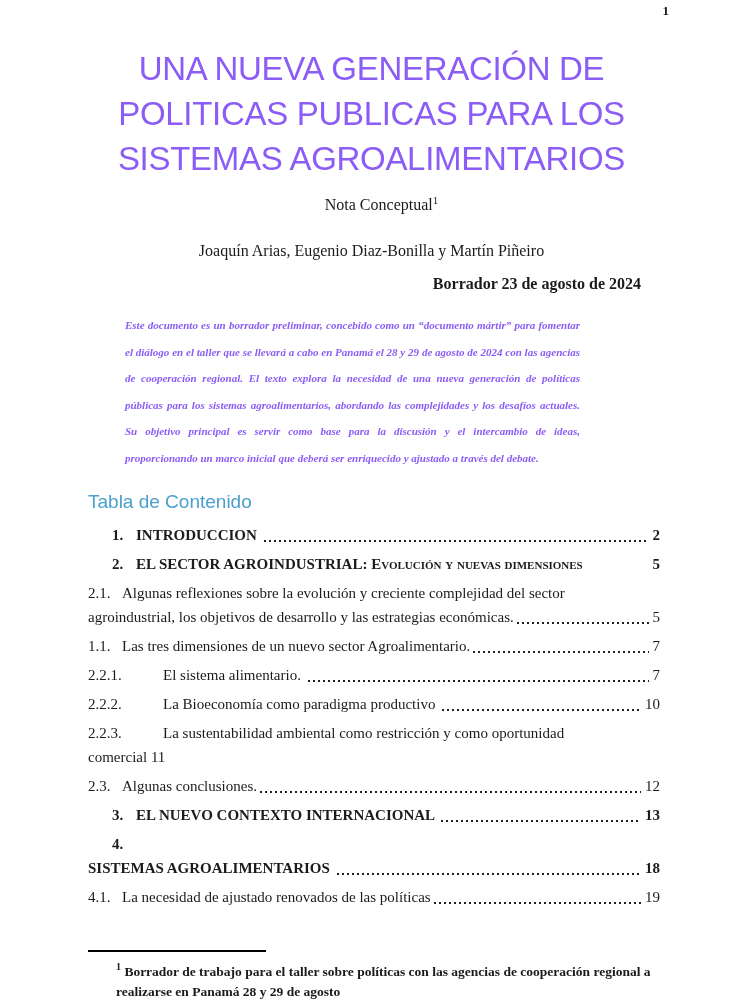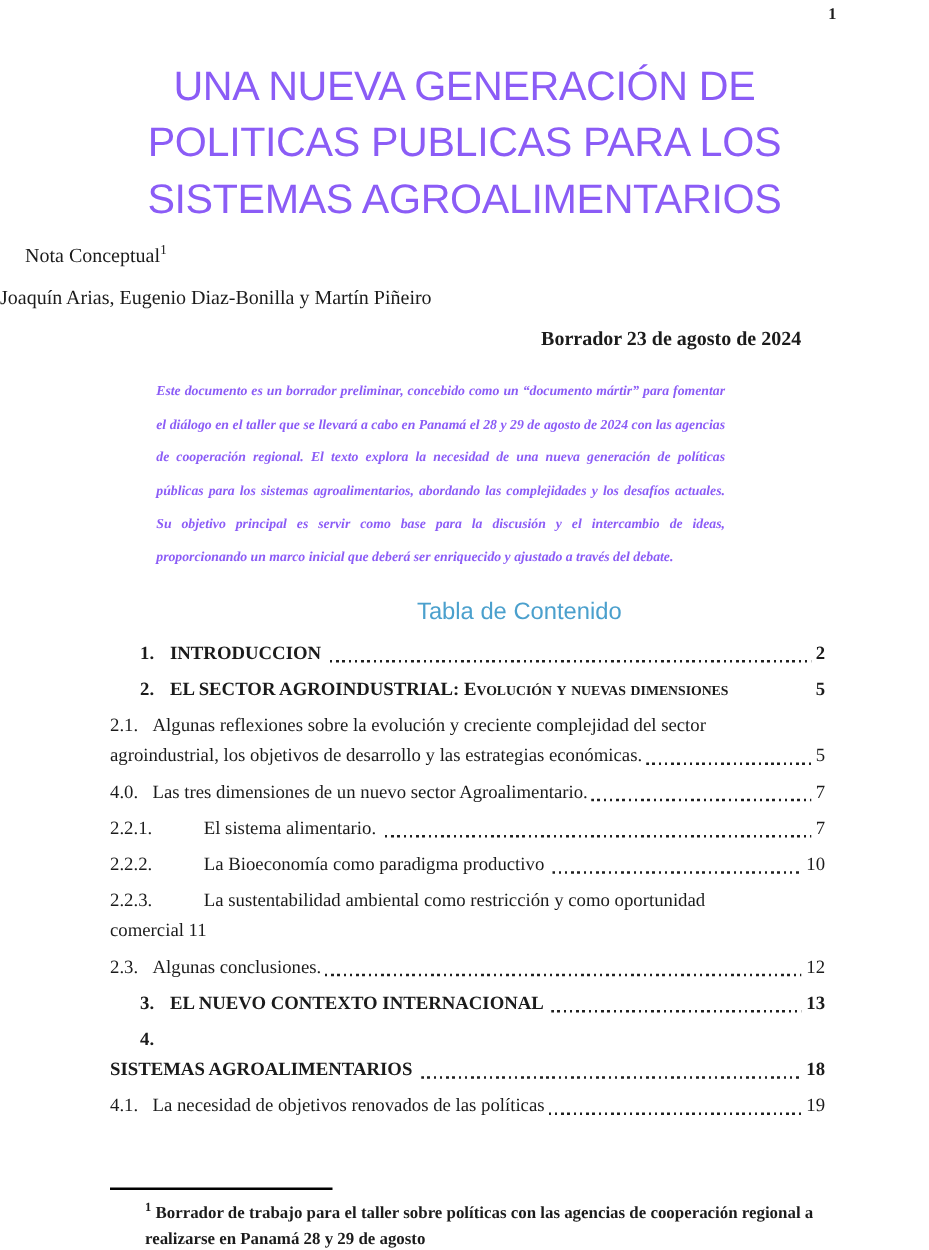--- a/index.html
+++ b/index.html
@@ -21,26 +21,28 @@
     text-align:center;
     font-family:"Liberation Sans", sans-serif;
     font-weight:500;
     font-size:33px;
     line-height:45px;
     letter-spacing:-0.3px;
     color:#8b5cf6;
   }
   .subtitle {
     margin-top:13px;
+    text-align:center;
     font-size:16px;
     margin-left:20px;
   }
   .subtitle sup { font-size:11px; }
   .authors {
-    margin-top:16px;
+    margin-top:28px;
+    text-align:center;
     font-size:16px;
   }
   .draft-date {
     margin-top:15px;
     padding-right:102px;
     text-align:right;
     font-weight:bold;
     font-size:16px;
   }
   .abstract {
@@ -50,21 +52,20 @@
     font-weight:bold;
     font-style:italic;
     text-align:justify;
     color:#8b5cf6;
   }
   .toc-heading {
     margin:20px 0 10px 88px;
     font-family:"Liberation Sans", sans-serif;
     font-size:19px;
     font-weight:400;
-    text-align:center;
   }
   .toc {
     margin:0 83px 0 88px;
     font-size:15px;
   }
   .toc-entry { margin-bottom:5px; }
   .toc-line { display:flex; line-height:24px; align-items:baseline; }
   .lvl1 { font-weight:bold; }
   .lvl1 .line1 { padding-left:24px; }
   .lvl1 .toc-number { min-width:24px; }
@@ -144,21 +145,21 @@
           <span class="toc-text">Algunas reflexiones sobre la evolución y creciente complejidad del sector</span>
         </div>
         <div class="toc-line line2">
           <span class="toc-text">agroindustrial, los objetivos de desarrollo y las estrategias económicas.</span>
           <span class="leader"></span>
           <span class="pg">5</span>
         </div>
       </div>
       <div class="toc-entry lvl2">
         <div class="toc-line line1">
-          <span class="toc-number">4.0.</span>
+          <span class="toc-number">1.1.</span>
           <span class="toc-text">Las tres dimensiones de un nuevo sector Agroalimentario.</span>
           <span class="leader"></span>
           <span class="pg">7</span>
         </div>
       </div>
       <div class="toc-entry lvl3">
         <div class="toc-line line1">
           <span class="toc-number">2.2.1.</span>
           <span class="toc-text">El sistema alimentario. </span>
           <span class="leader"></span>
@@ -205,21 +206,21 @@
         </div>
         <div class="toc-line line2">
           <span class="toc-text">SISTEMAS AGROALIMENTARIOS </span>
           <span class="leader"></span>
           <span class="pg">18</span>
         </div>
       </div>
       <div class="toc-entry lvl2">
         <div class="toc-line line1">
           <span class="toc-number">4.1.</span>
-          <span class="toc-text">La necesidad de objetivos renovados de las políticas</span>
+          <span class="toc-text">La necesidad de ajustado renovados de las políticas</span>
           <span class="leader"></span>
           <span class="pg">19</span>
         </div>
       </div>
     </div>
 
   <div class="footnote-rule"></div>
 
   <div class="footnote">
     <sup>1</sup>

